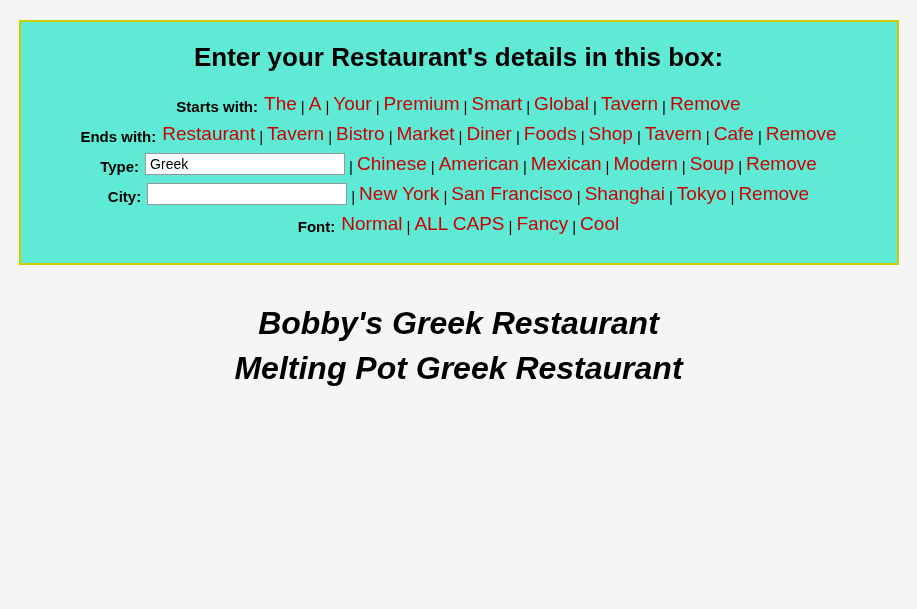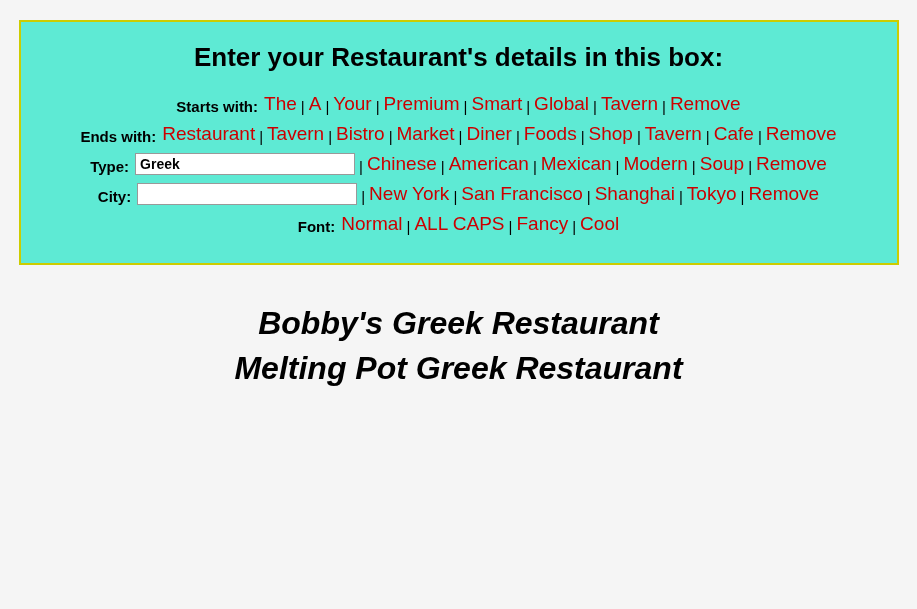--- a/index.html
+++ b/index.html
@@ -52,22 +52,21 @@
     .separator {
       color: #000;
       font-size: 15px;
       margin: 0 2px;
     }
 
     .text-input {
       border: 1px solid #999;
       padding: 2px 4px;
       font-size: 14px;
-      width: 220px;
-      font-weight: bold;
+      width: 200px;
     }
 
     .results-section {
       text-align: center;
       padding: 20px;
     }
 
     .result-name {
       font-size: 32px;
       font-weight: 900;

